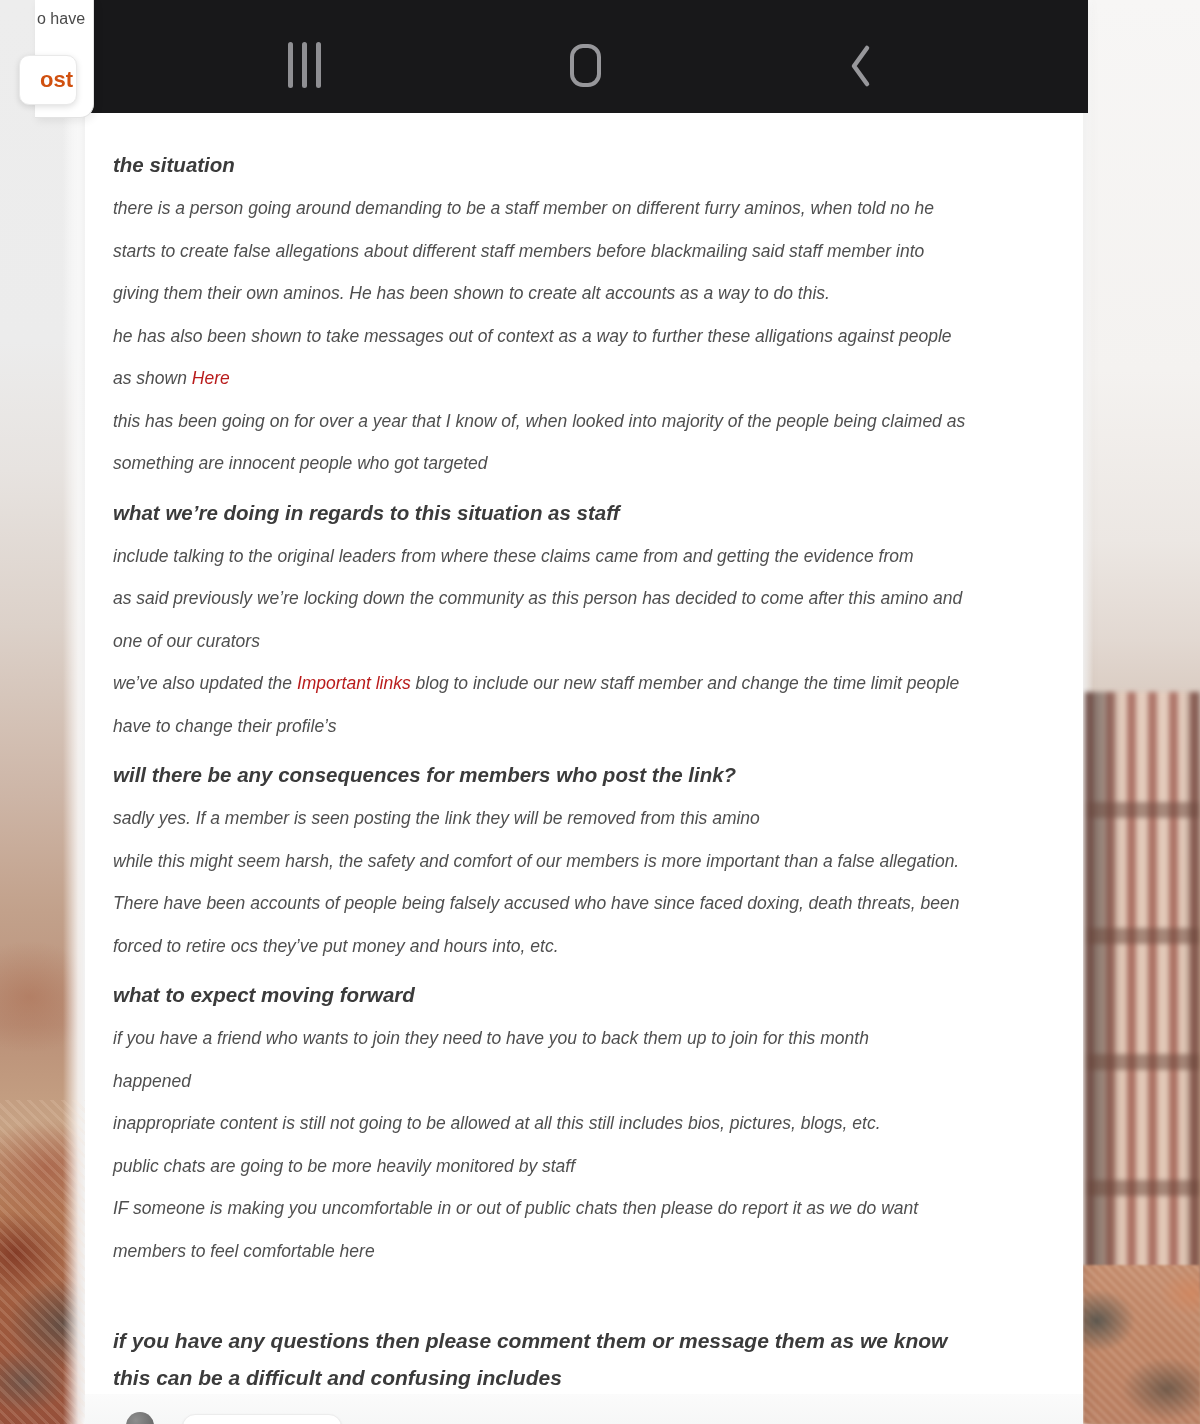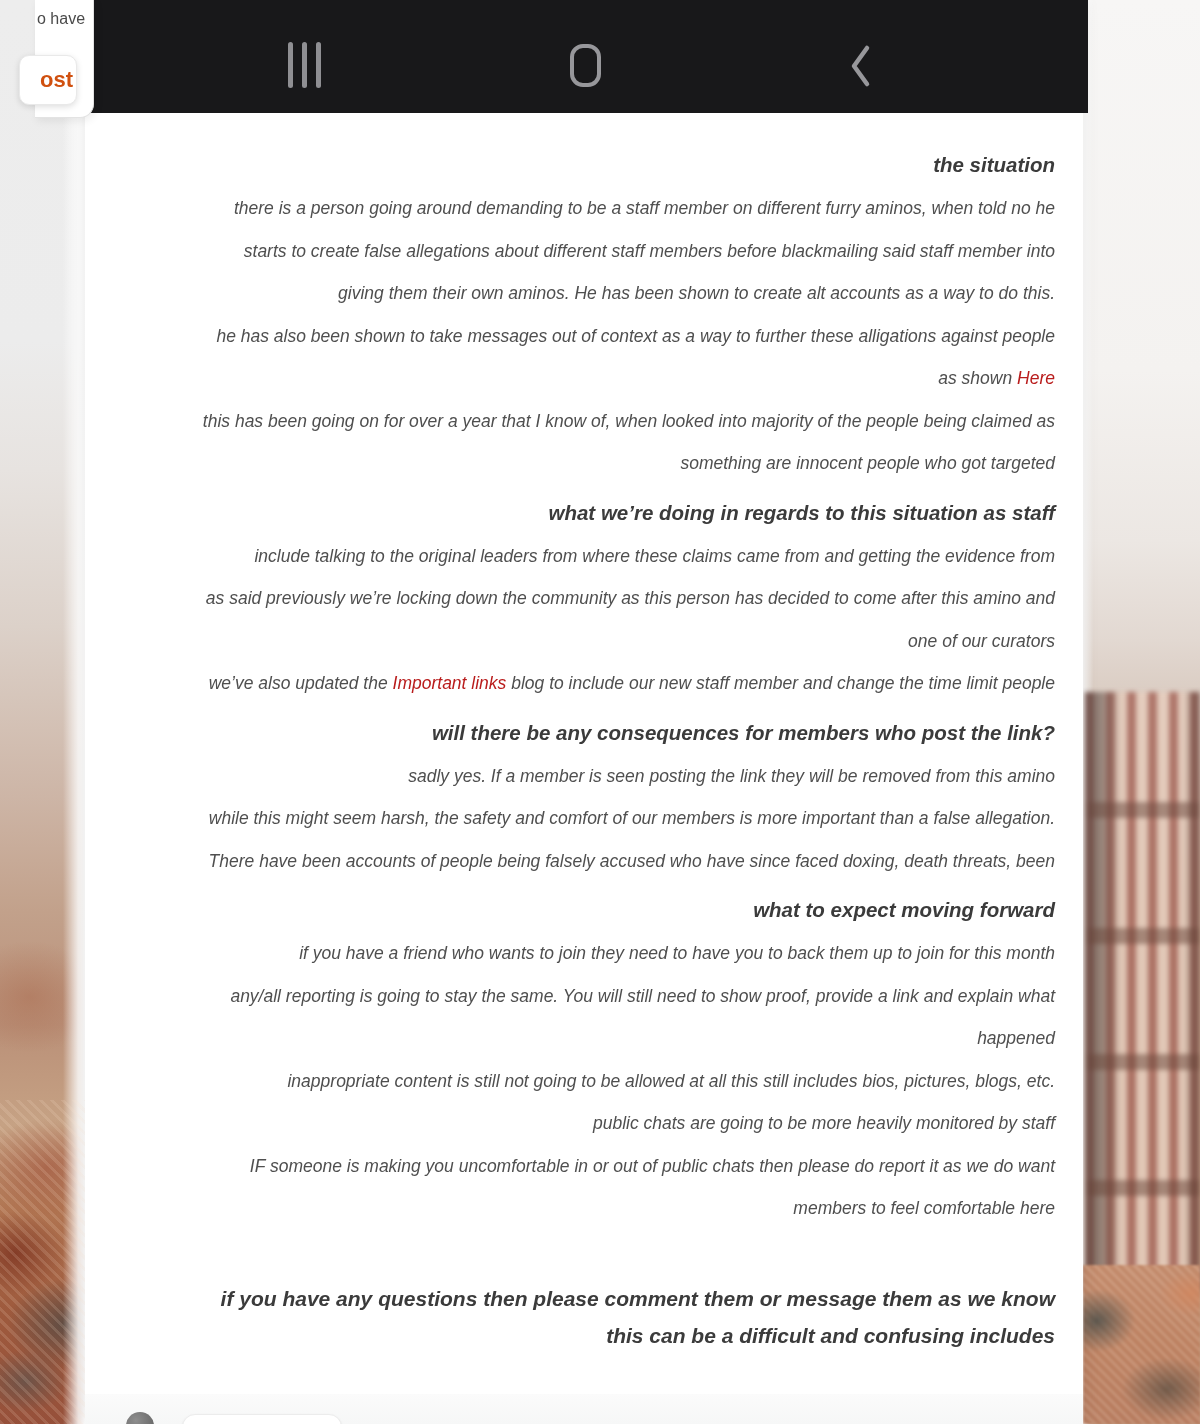--- a/index.html
+++ b/index.html
@@ -74,21 +74,21 @@
   .nav-recents{position:absolute;left:203px;top:42px;display:flex;gap:9px;cursor:pointer;}
   .nav-recents span{width:5px;height:46px;background:#8f8f93;border-radius:2.5px;display:block;}
   .nav-home{
     position:absolute;left:485px;top:44px;width:31px;height:43px;box-sizing:border-box;
     border:4.5px solid #97979b;border-radius:13px;cursor:pointer;background:transparent;
   }
   .nav-back{position:absolute;left:762px;top:43px;cursor:pointer;}
   
   .post-body{
     position:absolute;left:0;top:113px;width:998px;box-sizing:border-box;
-    padding:36px 28px 0;text-align:right;font-style:italic;color:#4f4f4f;
+    padding:36px 28px 0;text-align:left;font-style:italic;color:#4f4f4f;
   }
   .sec-heading{font-weight:bold;font-size:20.5px;line-height:32px;color:#3b3b3b;margin-top:18px;}
   .sec-heading.first{margin-top:0;}
   .line{font-size:17.5px;line-height:30.5px;margin-top:12px;}
   .link{color:#b91c1c;cursor:pointer;}
   .closing-wrap{margin-top:56px;}
   .closing-line{font-weight:bold;font-size:21px;line-height:37px;color:#3b3b3b;}
   
   .comment-bar{
     position:absolute;left:0;bottom:0;width:998px;height:30px;
@@ -144,27 +144,28 @@
       <div class="line"><span>giving them their own aminos. He has been shown to create alt accounts as a way to do this.</span></div>
       <div class="line"><span>he has also been shown to take messages out of context as a way to further these alligations against people</span></div>
       <div class="line"><span>as shown </span><span class="link">Here</span></div>
       <div class="line"><span>this has been going on for over a year that I know of, when looked into majority of the people being claimed as</span></div>
       <div class="line"><span>something are innocent people who got targeted</span></div>
       <div class="sec-heading">what we’re doing in regards to this situation as staff</div>
       <div class="line"><span>include talking to the original leaders from where these claims came from and getting the evidence from</span></div>
       <div class="line"><span>as said previously we’re locking down the community as this person has decided to come after this amino and</span></div>
       <div class="line"><span>one of our curators</span></div>
       <div class="line"><span>we’ve also updated the </span><span class="link">Important links</span><span> blog to include our new staff member and change the time limit people</span></div>
+      <div class="line"><span>have to change their profile’s</span></div>
       <div class="sec-heading">will there be any consequences for members who post the link?</div>
       <div class="line"><span>sadly yes. If a member is seen posting the link they will be removed from this amino</span></div>
       <div class="line"><span>while this might seem harsh, the safety and comfort of our members is more important than a false allegation.</span></div>
       <div class="line"><span>There have been accounts of people being falsely accused who have since faced doxing, death threats, been</span></div>
+      <div class="line"><span>forced to retire ocs they’ve put money and hours into, etc.</span></div>
       <div class="sec-heading">what to expect moving forward</div>
       <div class="line"><span>if you have a friend who wants to join they need to have you to back them up to join for this month</span></div>
-      <div class="line"><span>any/all reporting is going to stay the same. You will still need to show proof, provide a link and explain what</span></div>
       <div class="line"><span>happened</span></div>
       <div class="line"><span>inappropriate content is still not going to be allowed at all this still includes bios, pictures, blogs, etc.</span></div>
       <div class="line"><span>public chats are going to be more heavily monitored by staff</span></div>
       <div class="line"><span>IF someone is making you uncomfortable in or out of public chats then please do report it as we do want</span></div>
       <div class="line"><span>members to feel comfortable here</span></div>
       <div class="closing-wrap">
         <div class="closing-line">if you have any questions then please comment them or message them as we know</div>
         <div class="closing-line">this can be a difficult and confusing includes</div>
       </div>
     </div>

